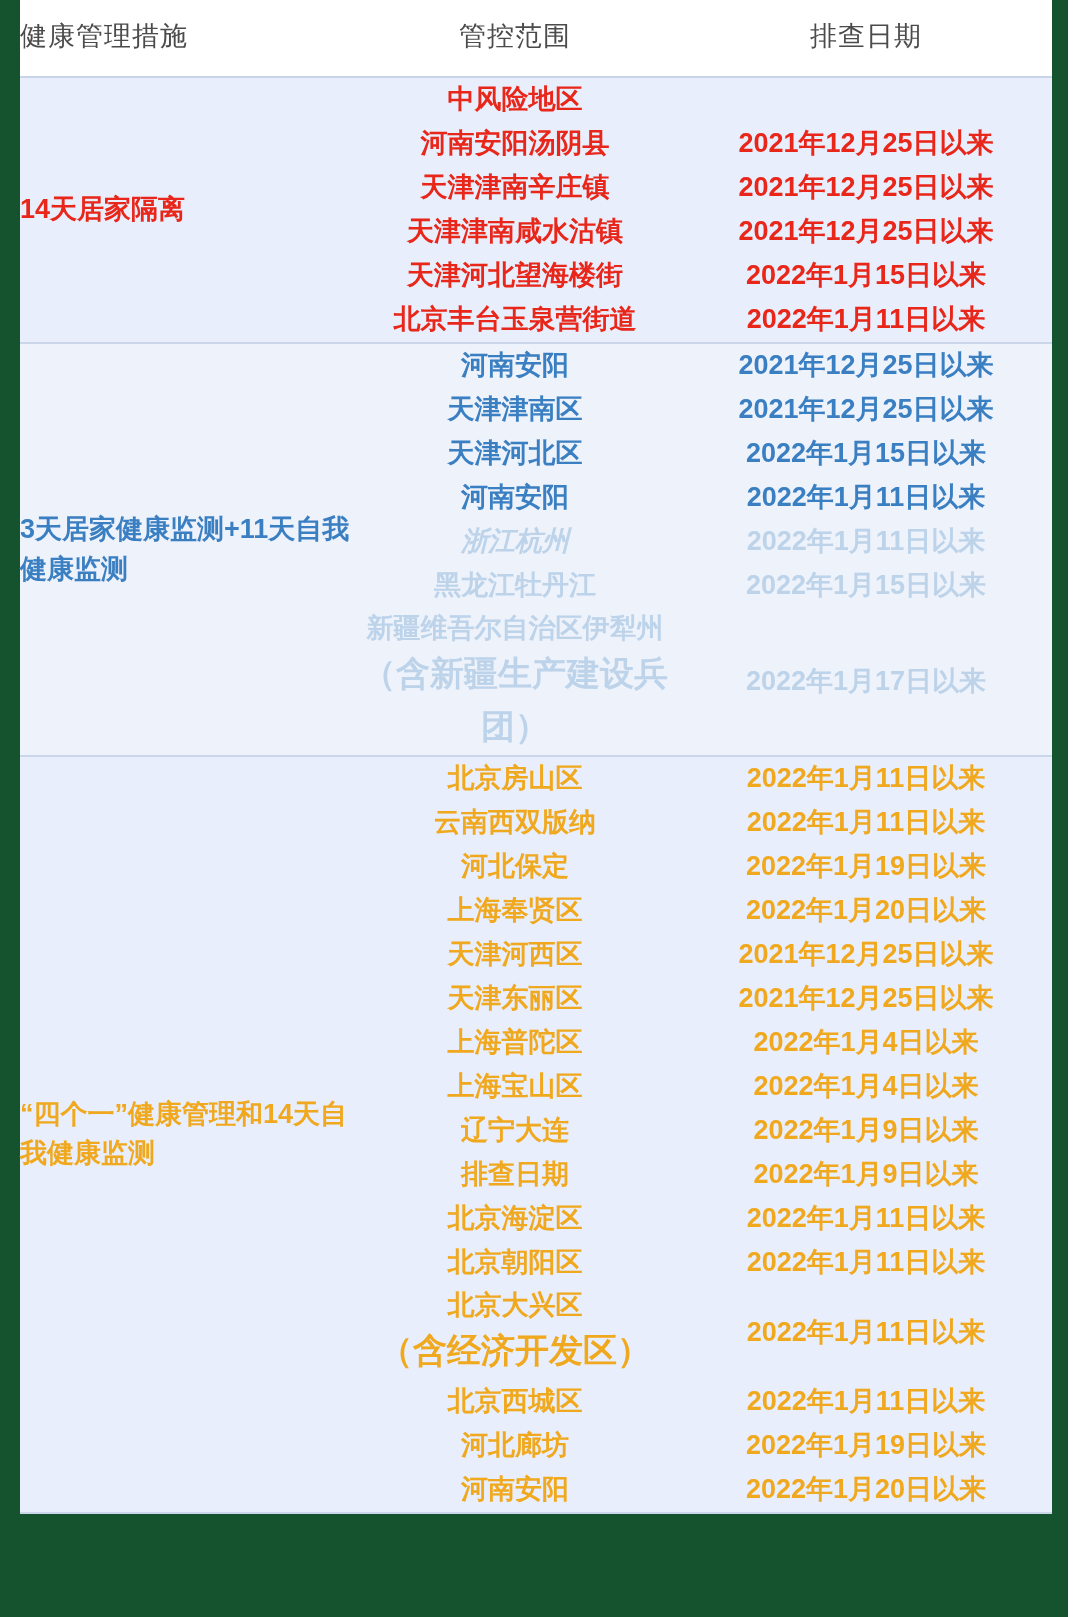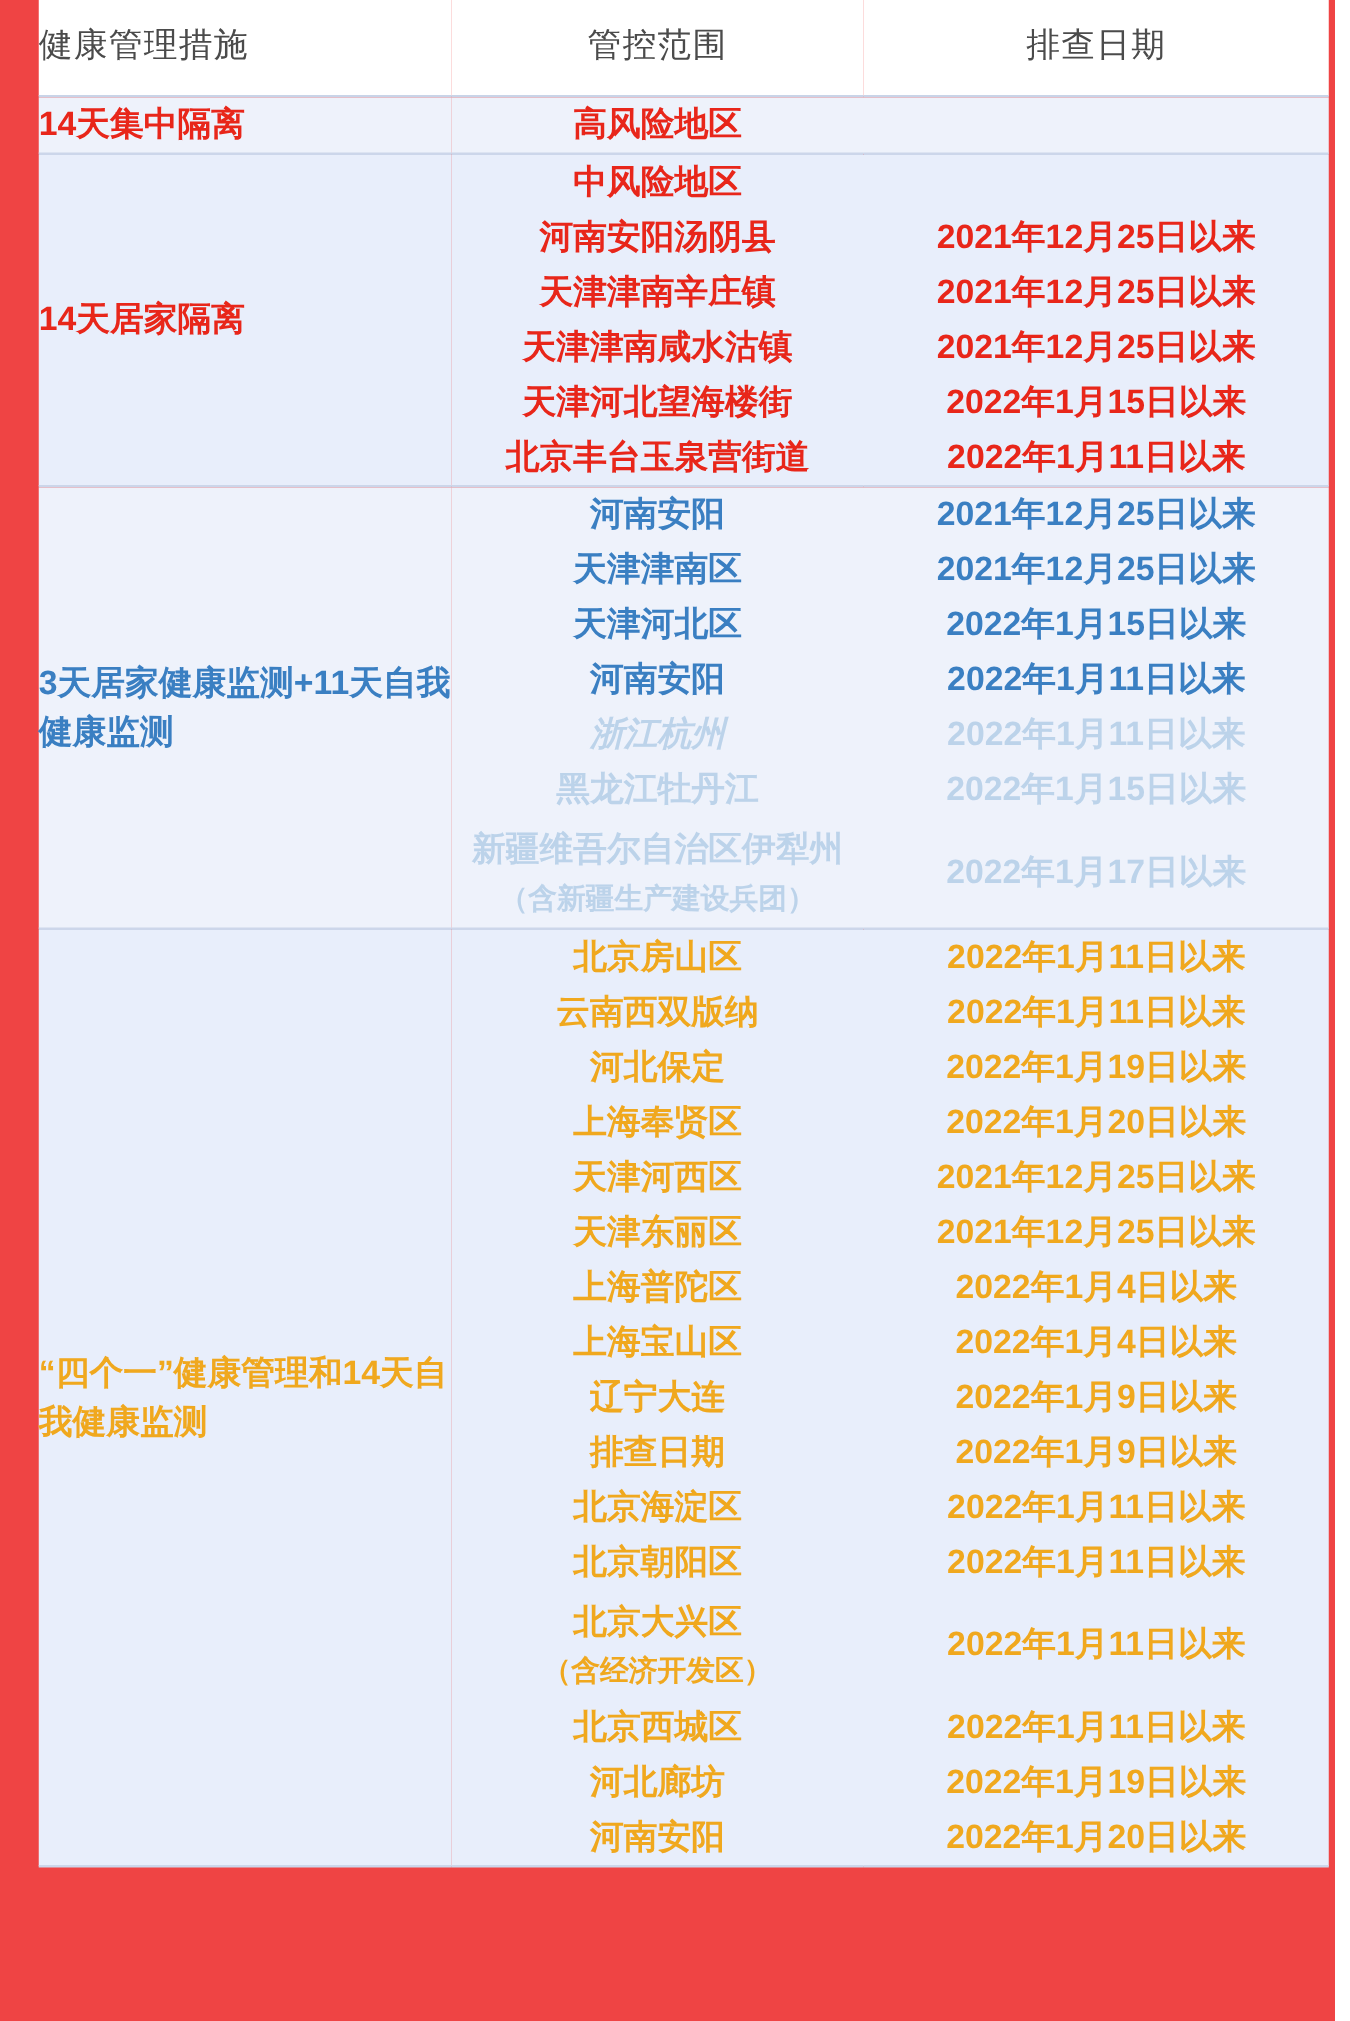--- a/index.html
+++ b/index.html
@@ -10,23 +10,23 @@
   body {
     width: 1080px;
     height: 1617px;
     font-family: "Liberation Sans", "DejaVu Sans", sans-serif;
     overflow: hidden;
   }
   .sheet {
     position: relative;
     width: 1068px;
     height: 1617px;
-    background: #ef4444;
+    background: #14532d;
     box-sizing: border-box;
-    padding: 0 31px;
+    padding: 0 20px;
   }
   table.info-table {
     width: 1032px;
     border-collapse: collapse;
     table-layout: fixed;
   }
   table.info-table col.c1 { width: 330px; }
   table.info-table col.c2 { width: 330px; }
   table.info-table col.c3 { width: 372px; }
 
@@ -83,21 +83,22 @@
   .pair .date {
     width: 372px;
     text-align: center;
     font-size: 27px;
     line-height: 1.55;
     font-weight: bold;
   }
   .pair.tall2 { min-height: 88px; }
   .scope .sub {
     display: block;
-    font-size: 23px;
+    font-size: 34px;
+    font-family: Liberation Mono, monospace;
   }
 </style>
 </head>
 <body>
 
 <div class="sheet">
   <table class="info-table">
     <colgroup>
       <col class="c1">
         <col class="c2">
@@ -118,38 +119,20 @@
     </tbody>
   </table>
   <div id="groups-container">
       <table class="info-table">
         <colgroup>
           <col class="c1">
           <col class="c2">
           <col class="c3">
         </colgroup>
         <tbody>
-          <tr class="band">
-            <td class="measure-cell"><span class="measure-text" style="color: rgb(232, 38, 26);">14天集中隔离</span></td>
-            <td class="rows-cell" colspan="2">
-              <div class="pair">
-                <div class="scope" style="color: rgb(232, 38, 26);"><span>高风险地区</span></div>
-                <div class="date" style="color: rgb(232, 38, 26);"></div>
-              </div>
-            </td>
-          </tr>
-        </tbody>
-      </table>
-      <table class="info-table">
-        <colgroup>
-          <col class="c1">
-          <col class="c2">
-          <col class="c3">
-        </colgroup>
-        <tbody>
           <tr class="band alt">
             <td class="measure-cell"><span class="measure-text" style="color: rgb(232, 38, 26);">14天居家隔离</span></td>
             <td class="rows-cell" colspan="2">
               <div class="pair">
                 <div class="scope" style="color: rgb(232, 38, 26);"><span>中风险地区</span></div>
                 <div class="date" style="color: rgb(232, 38, 26);"></div>
               </div>
               <div class="pair">
                 <div class="scope" style="color: rgb(232, 38, 26);"><span>河南安阳汤阴县</span></div>
                 <div class="date" style="color: rgb(232, 38, 26);">2021年12月25日以来</div>

